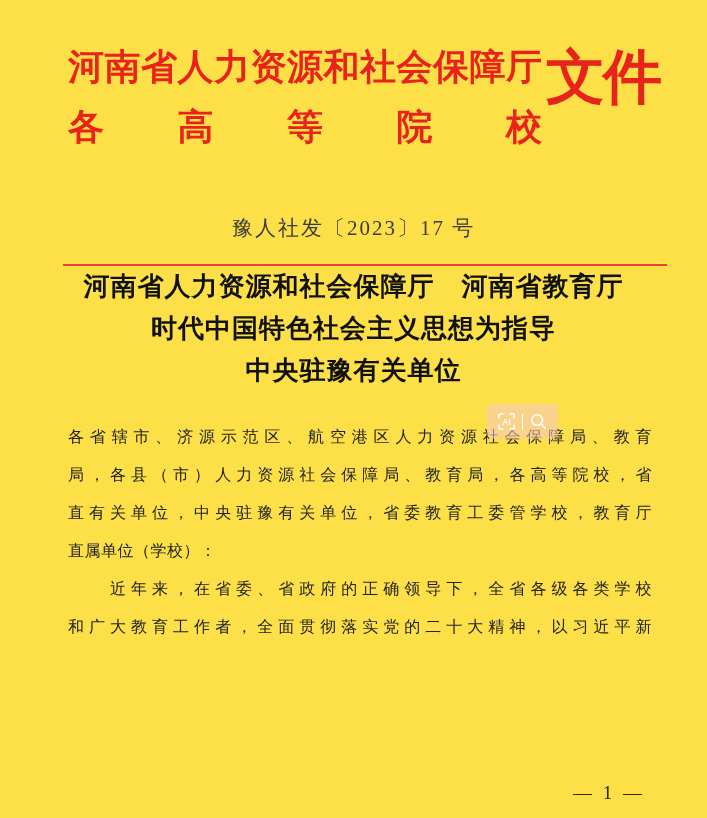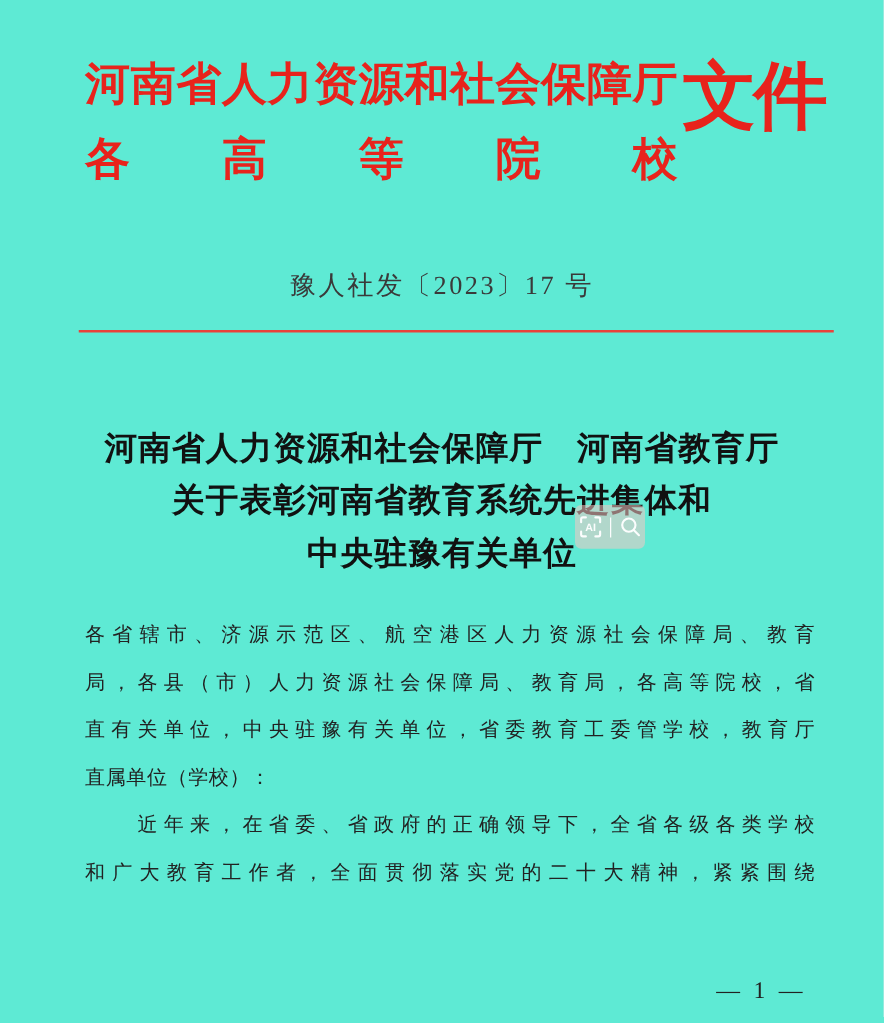--- a/index.html
+++ b/index.html
@@ -1,20 +1,20 @@
 <!DOCTYPE html>
 <html><head>
 <meta charset="utf-8">
 <style>
   html,body{margin:0;padding:0;background:#e9e9e9;}
   .page{
     position:relative;
     width:707px;height:818px;
     margin:0 auto;
-    background:#5eead4;
+    background:#fde047;
     font-family:"Liberation Serif","DejaVu Serif",serif;
     overflow:hidden;
     box-sizing:border-box;
   }
   
   .letterhead{
     display:flex;
     align-items:flex-start;
     margin:48px 40px 0 68px;
   }
@@ -56,21 +56,20 @@
     letter-spacing:2px;
   }
   
   .red-rule{
     border:none;
     border-top:2px solid #e9423b;
     margin:22px 40px 0 63px;
   }
   
   .title-block{
-    margin-top:72px;
     text-align:center;
     font-weight:bold;
     color:#111;
   }
   .title-line{
     font-size:26px;
     line-height:42px;
     letter-spacing:1px;
   }
   
@@ -87,22 +86,22 @@
   }
   .body-line.end-left{
     text-align-last:left;
   }
   .body-line.indent{
     padding-left:42px;
   }
   
   .wm-badge{
     position:absolute;
-    left:460px;top:404px;
-    width:56px;height:35px;
+    left:487px;top:404px;
+    width:71px;height:35px;
     background:rgba(246,198,194,0.55);
     border-radius:5px;
     display:flex;
     align-items:center;
     justify-content:center;
     gap:6px;
   }
   .wm-badge svg{display:block;}
   .wm-divider{
     width:1px;height:16px;
@@ -130,31 +129,31 @@
     </div>
     <div class="doc-word">文件</div>
   </div>
 
   <div class="doc-number">豫人社发〔2023〕17 号</div>
 
   <hr class="red-rule">
 
   <div class="title-block">
     <div class="title-line">河南省人力资源和社会保障厅　河南省教育厅</div>
-    <div class="title-line">关于表彰河南省教育系统先进集体和</div>
+    <div class="title-line">时代中国特色社会主义思想为指导</div>
     <div class="title-line">中央驻豫有关单位</div>
   </div>
 
   <div class="body-block">
     <div class="body-line">各省辖市、济源示范区、航空港区人力资源社会保障局、教育</div>
     <div class="body-line">局，各县（市）人力资源社会保障局、教育局，各高等院校，省</div>
     <div class="body-line">直有关单位，中央驻豫有关单位，省委教育工委管学校，教育厅</div>
     <div class="body-line end-left">直属单位（学校）：</div>
     <div class="body-line indent">近年来，在省委、省政府的正确领导下，全省各级各类学校</div>
-    <div class="body-line">和广大教育工作者，全面贯彻落实党的二十大精神，紧紧围绕</div>
+    <div class="body-line">和广大教育工作者，全面贯彻落实党的二十大精神，以习近平新</div>
   </div>
 
   <div class="wm-badge">
     <svg width="19" height="19" viewBox="0 0 20 20">
       <g stroke="rgba(255,255,255,0.95)" stroke-width="1.8" fill="none" stroke-linecap="round">
         <path d="M2 6 V3.5 Q2 2 3.5 2 H6"></path>
         <path d="M14 2 H16.5 Q18 2 18 3.5 V6"></path>
         <path d="M18 14 V16.5 Q18 18 16.5 18 H14"></path>
         <path d="M6 18 H3.5 Q2 18 2 16.5 V14"></path>
       </g>

